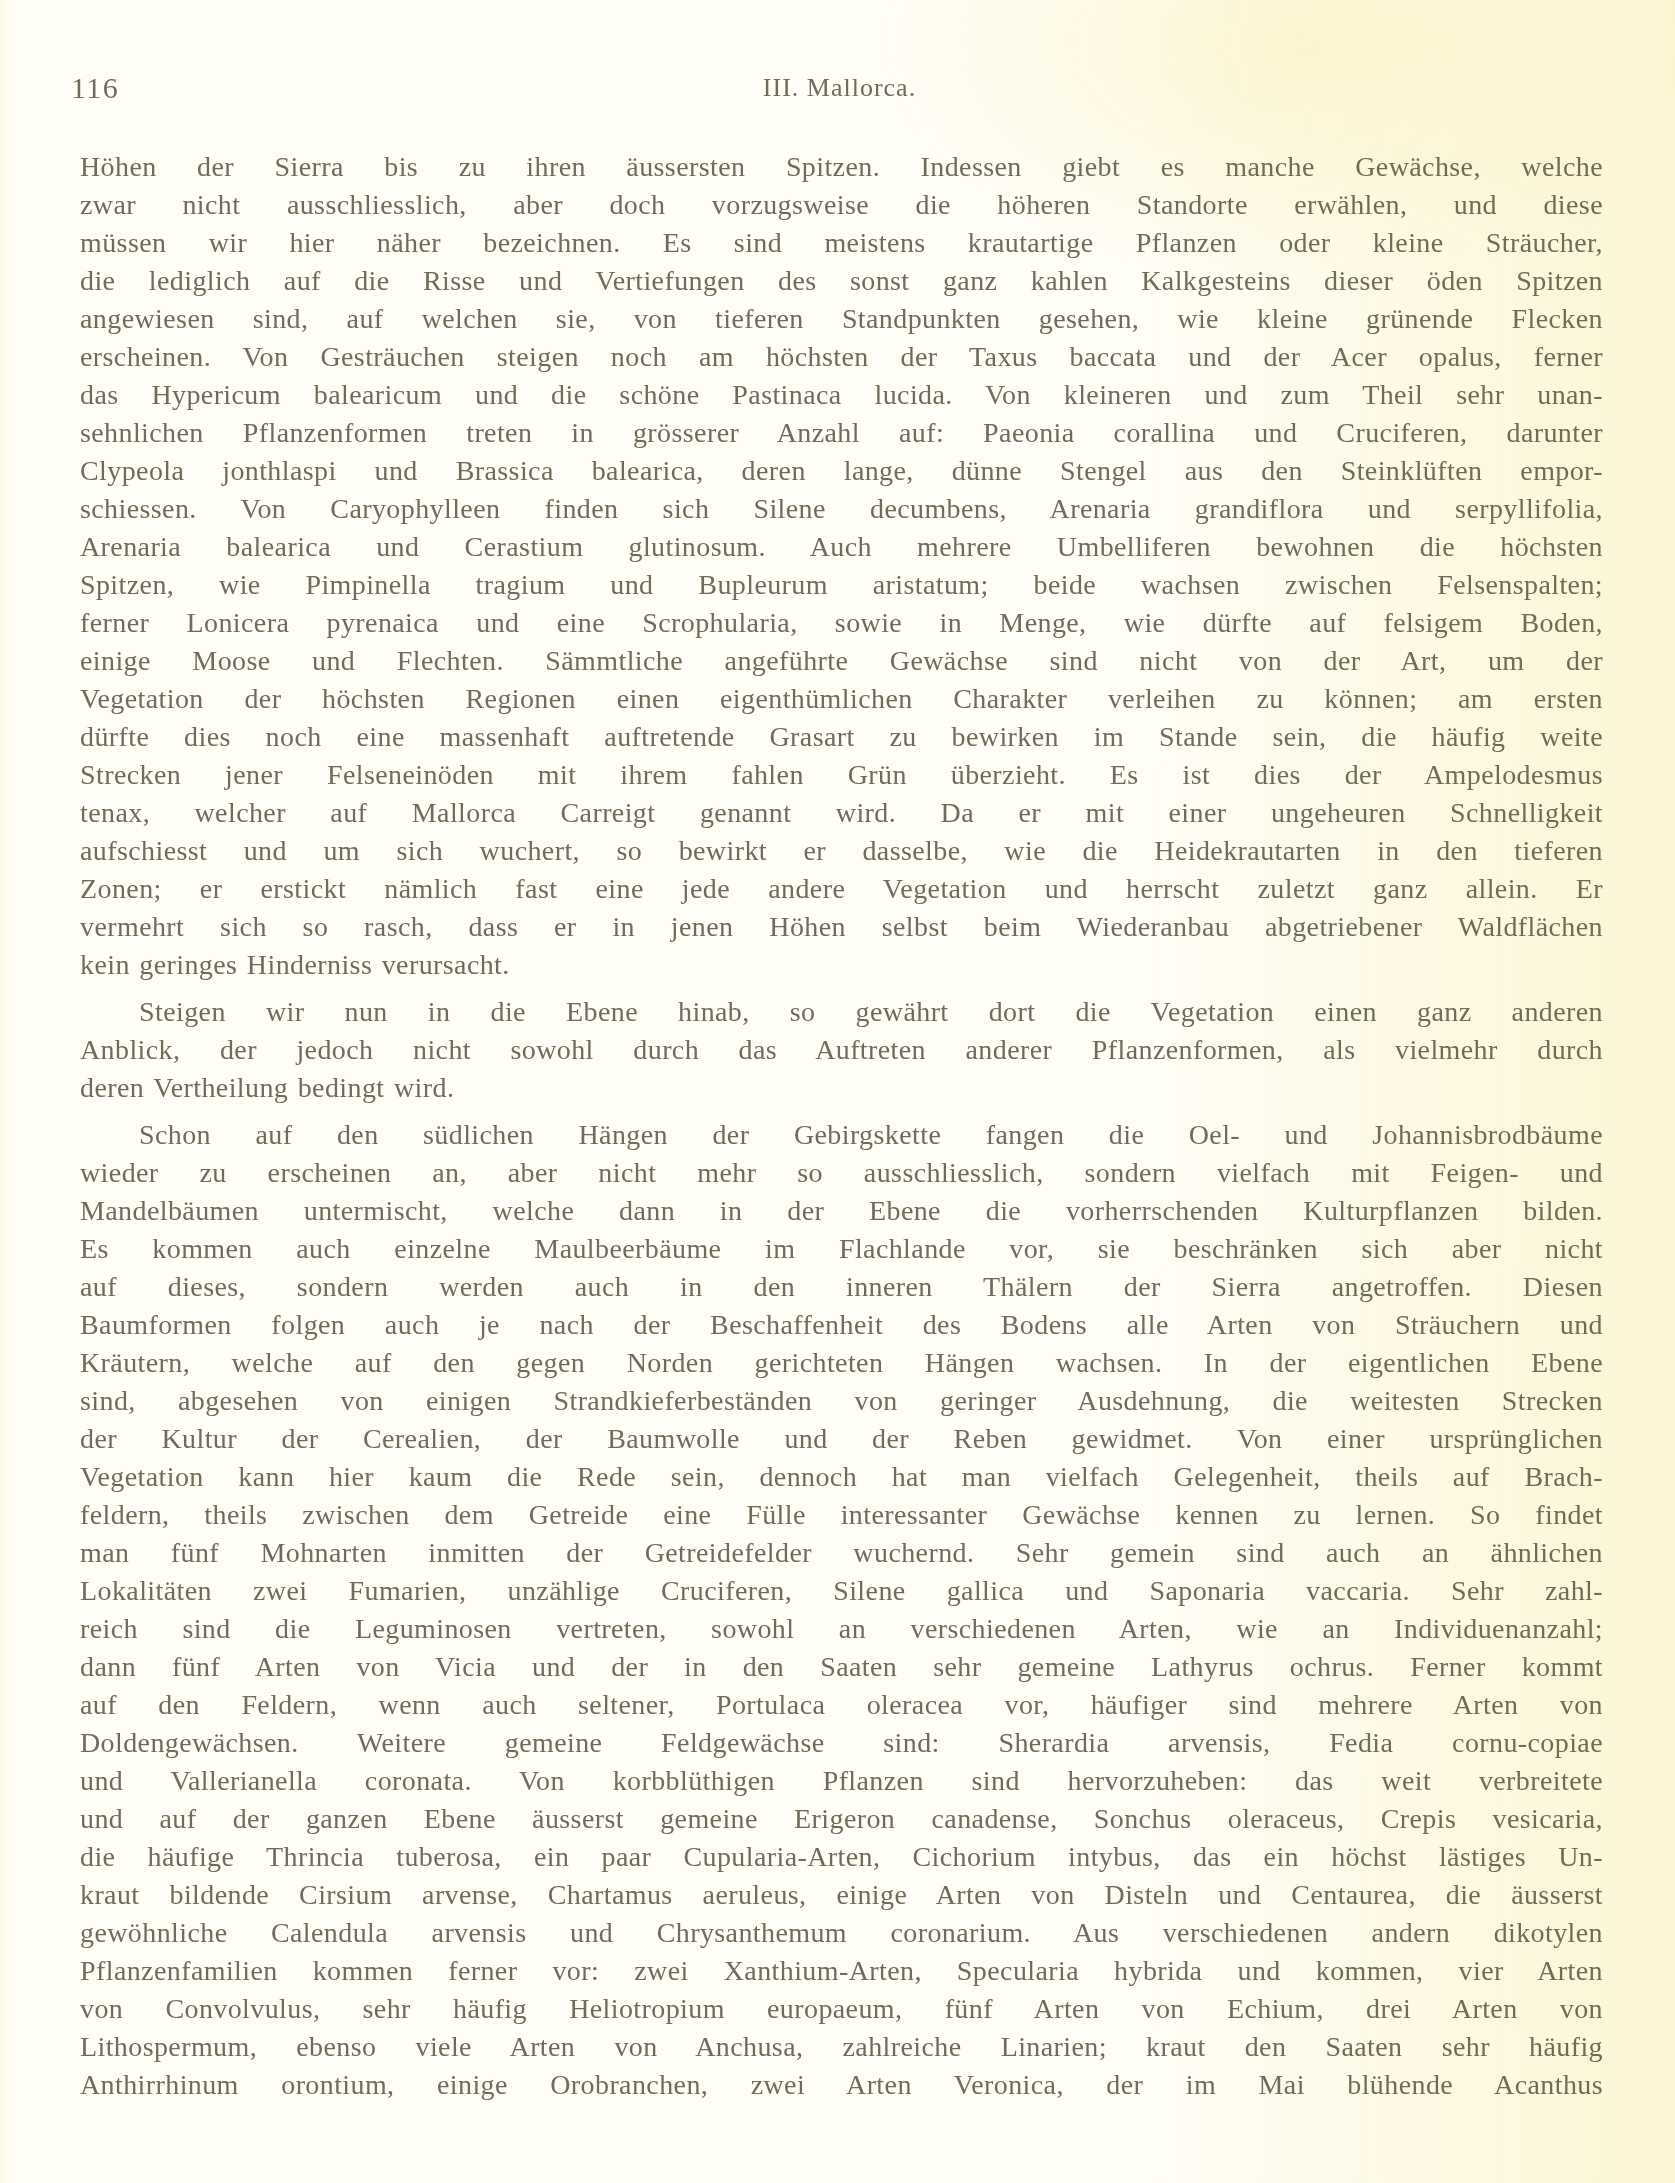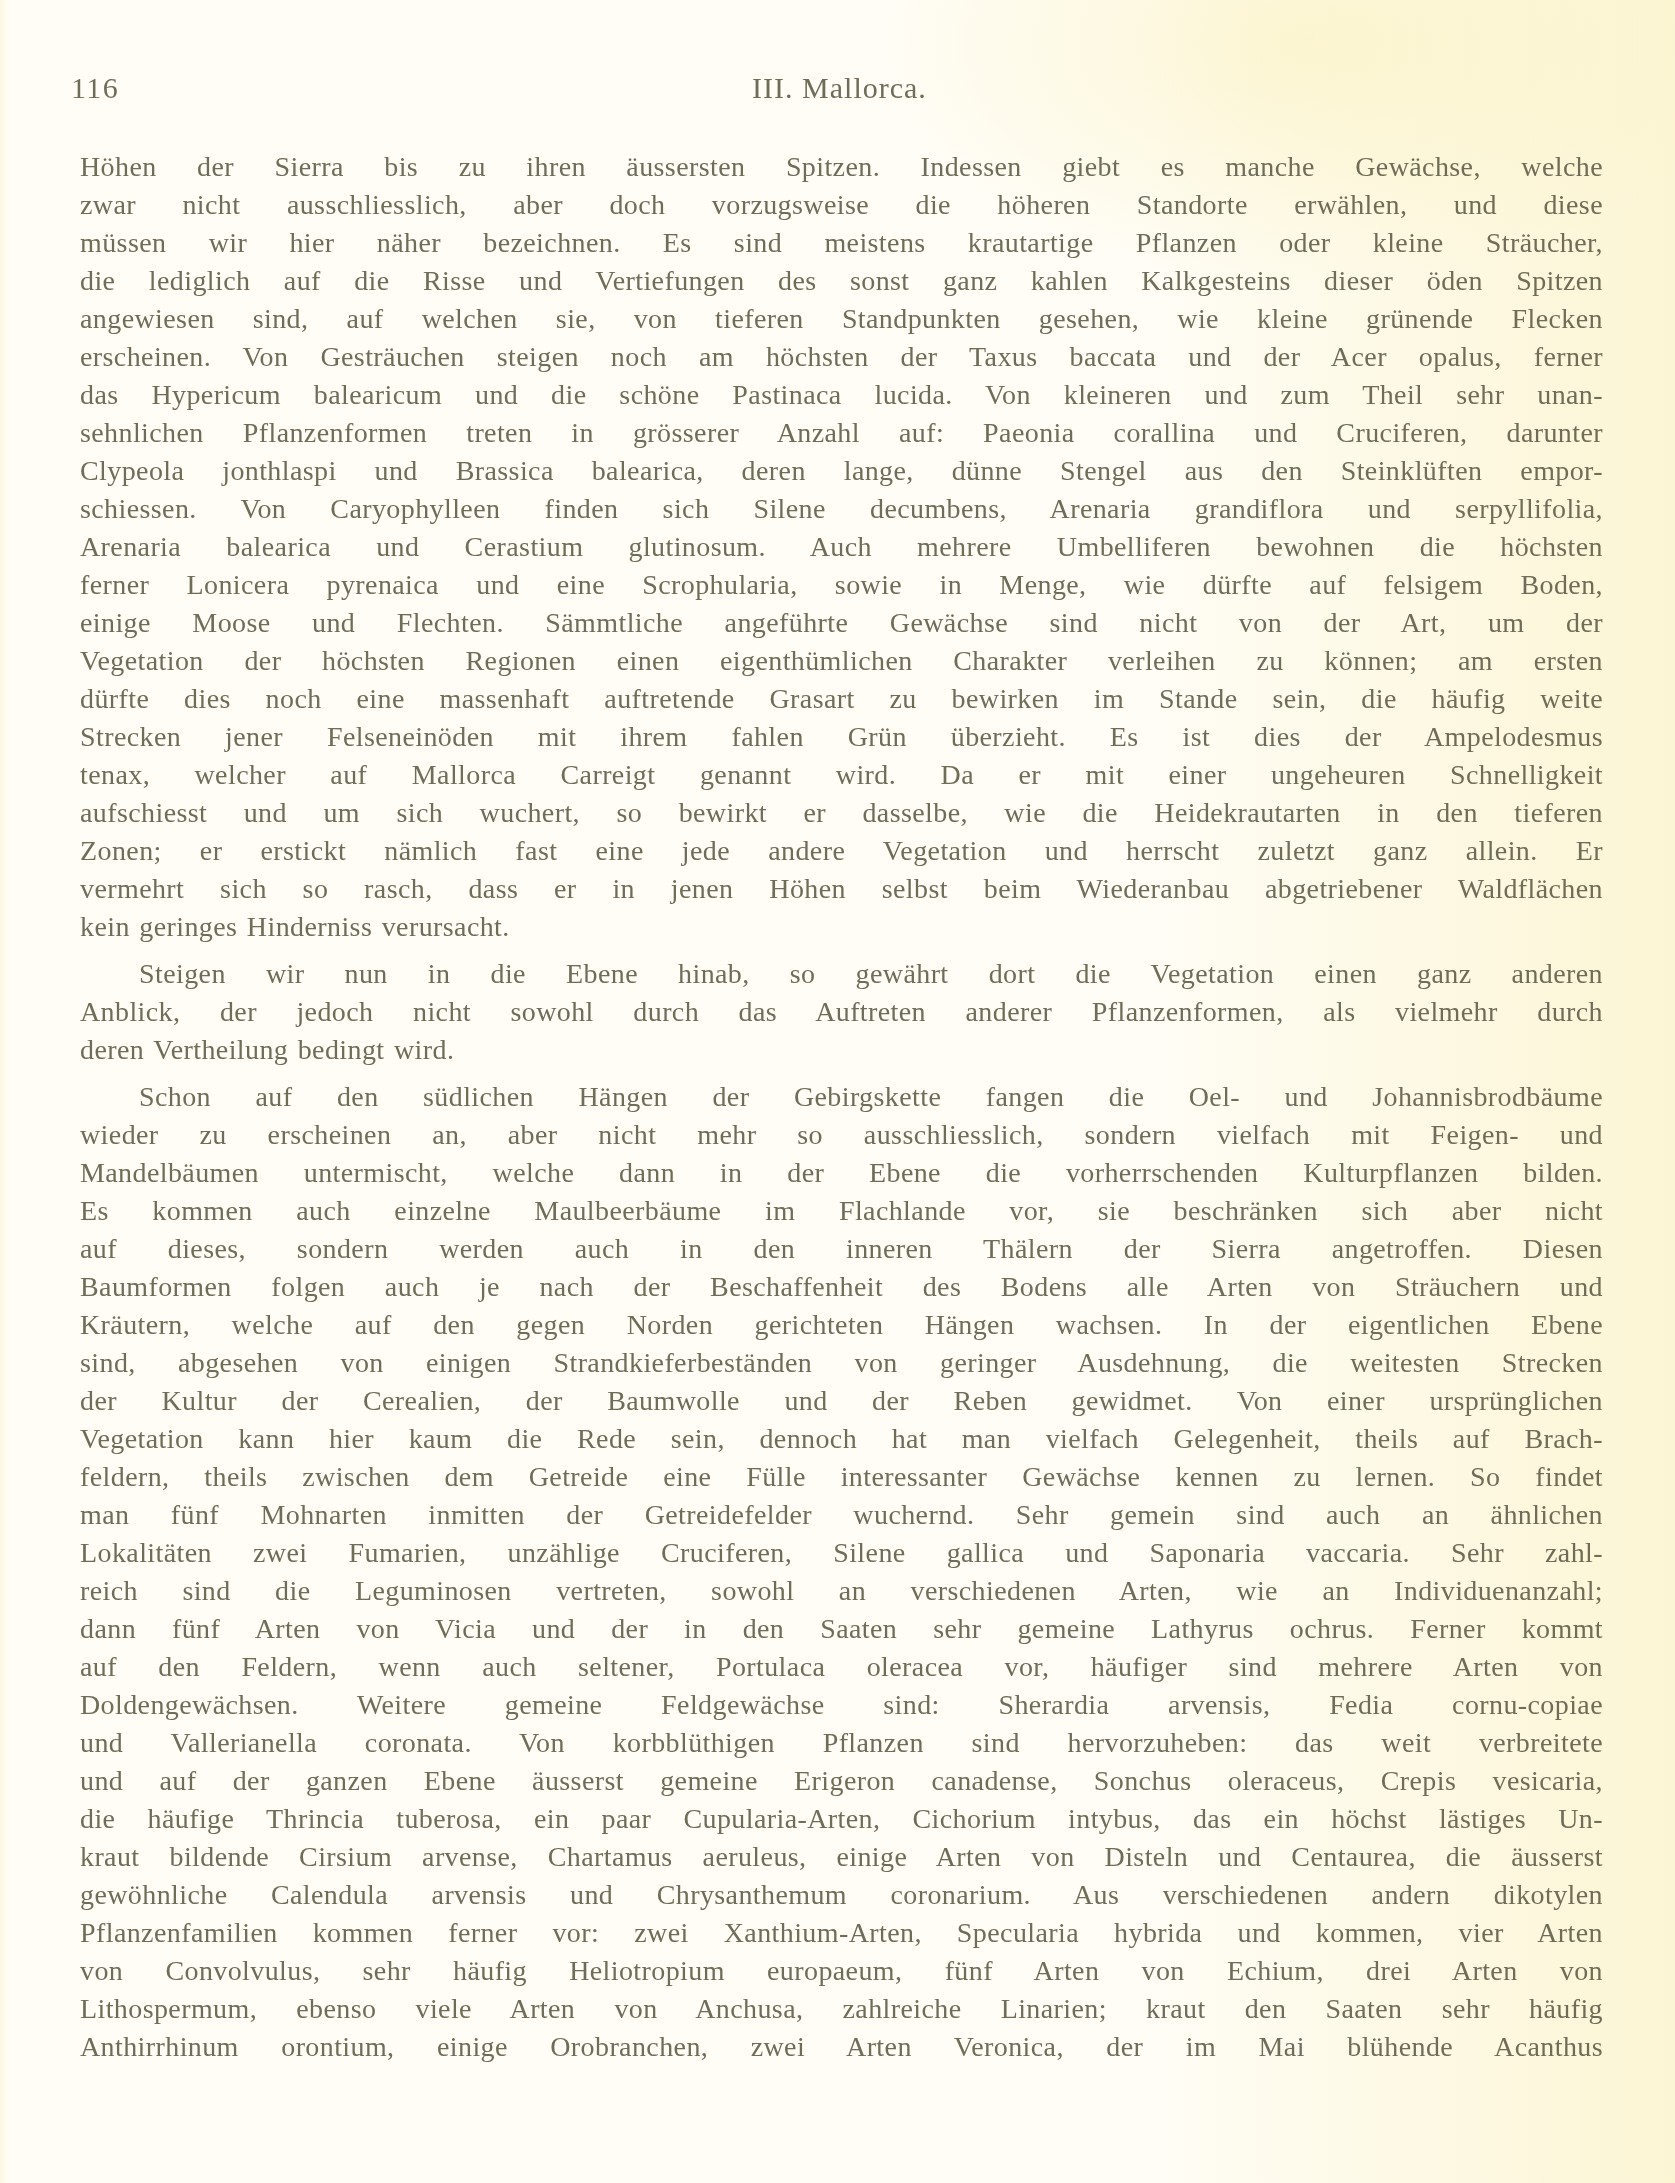--- a/index.html
+++ b/index.html
@@ -36,21 +36,21 @@
     font-size: 30px;
     line-height: 35px;
     letter-spacing: 1.4px;
   }
   .running-title {
     position: absolute;
     left: 0;
     right: 0;
     top: 0;
     text-align: center;
-    font-size: 30px;
+    font-size: 26px;
     line-height: 35px;
     letter-spacing: 1px;
   }
   .body-text {
     position: absolute;
     top: 139px;
     left: 71px;
     width: 1541px;
   }
   .para { margin: 9px; padding: 0; }
@@ -87,20 +87,21 @@
         <div class="line">zwar nicht ausschliesslich, aber doch vorzugsweise die höheren Standorte erwählen, und diese</div>
         <div class="line">müssen wir hier näher bezeichnen.  Es sind meistens krautartige Pflanzen oder kleine Sträucher,</div>
         <div class="line">die lediglich auf die Risse und Vertiefungen des sonst ganz kahlen Kalkgesteins dieser öden Spitzen</div>
         <div class="line">angewiesen sind, auf welchen sie, von tieferen Standpunkten gesehen, wie kleine grünende Flecken</div>
         <div class="line">erscheinen.  Von Gesträuchen steigen noch am höchsten der Taxus baccata und der Acer opalus, ferner</div>
         <div class="line">das Hypericum balearicum und die schöne Pastinaca lucida.  Von kleineren und zum Theil sehr unan-</div>
         <div class="line">sehnlichen Pflanzenformen treten in grösserer Anzahl auf: Paeonia corallina und Cruciferen, darunter</div>
         <div class="line">Clypeola jonthlaspi und Brassica balearica, deren lange, dünne Stengel aus den Steinklüften empor-</div>
         <div class="line">schiessen.  Von Caryophylleen finden sich Silene decumbens, Arenaria grandiflora und serpyllifolia,</div>
         <div class="line">Arenaria balearica und Cerastium glutinosum.  Auch mehrere Umbelliferen bewohnen die höchsten</div>
+        <div class="line">Spitzen, wie Pimpinella tragium und Bupleurum aristatum; beide wachsen zwischen Felsenspalten;</div>
         <div class="line">ferner Lonicera pyrenaica und eine Scrophularia, sowie in Menge, wie dürfte auf felsigem Boden,</div>
         <div class="line">einige Moose und Flechten.  Sämmtliche angeführte Gewächse sind nicht von der Art, um der</div>
         <div class="line">Vegetation der höchsten Regionen einen eigenthümlichen Charakter verleihen zu können; am ersten</div>
         <div class="line">dürfte dies noch eine massenhaft auftretende Grasart zu bewirken im Stande sein, die häufig weite</div>
         <div class="line">Strecken jener Felseneinöden mit ihrem fahlen Grün überzieht.  Es ist dies der Ampelodesmus</div>
         <div class="line">tenax, welcher auf Mallorca Carreigt genannt wird.  Da er mit einer ungeheuren Schnelligkeit</div>
         <div class="line">aufschiesst und um sich wuchert, so bewirkt er dasselbe, wie die Heidekrautarten in den tieferen</div>
         <div class="line">Zonen; er erstickt nämlich fast eine jede andere Vegetation und herrscht zuletzt ganz allein.  Er</div>
         <div class="line">vermehrt sich so rasch, dass er in jenen Höhen selbst beim Wiederanbau abgetriebener Waldflächen</div>
         <div class="line no-stretch">kein geringes Hinderniss verursacht.</div>

